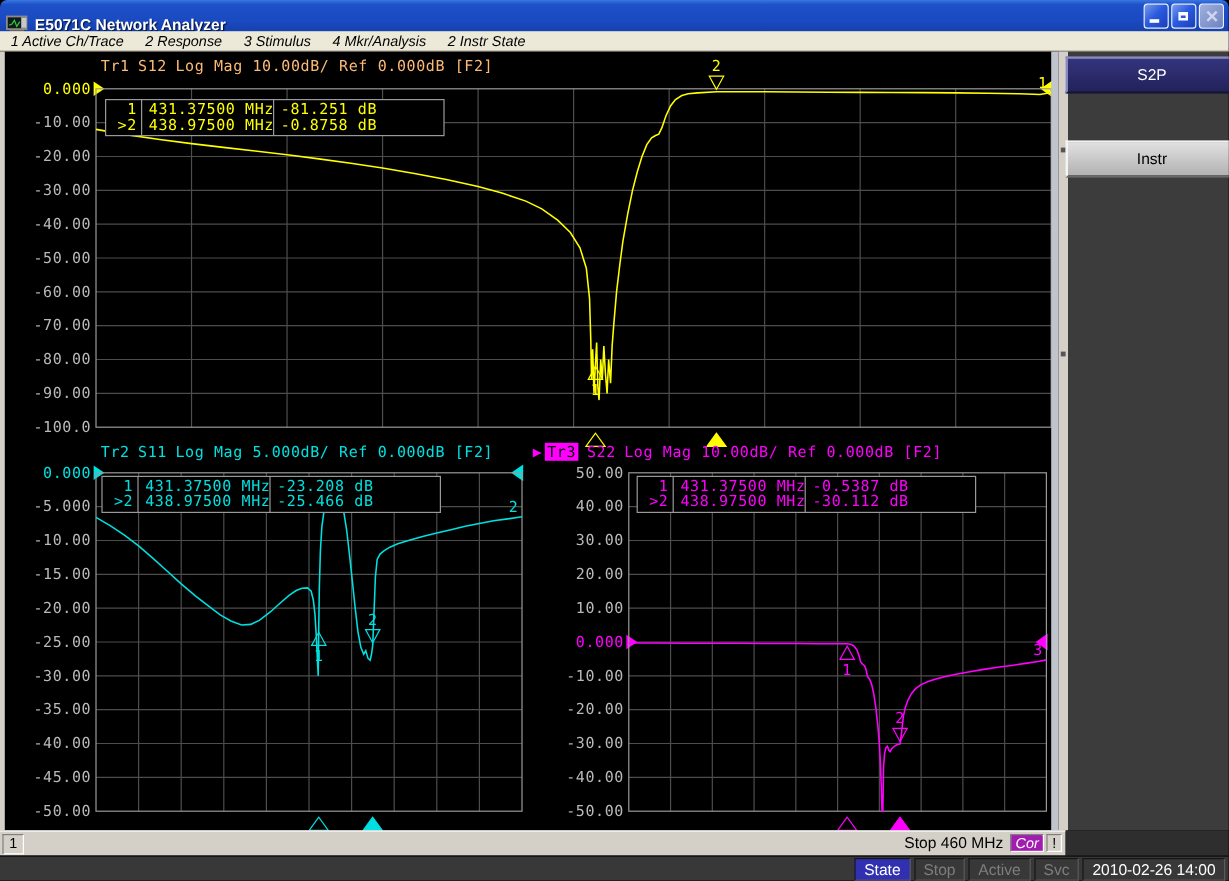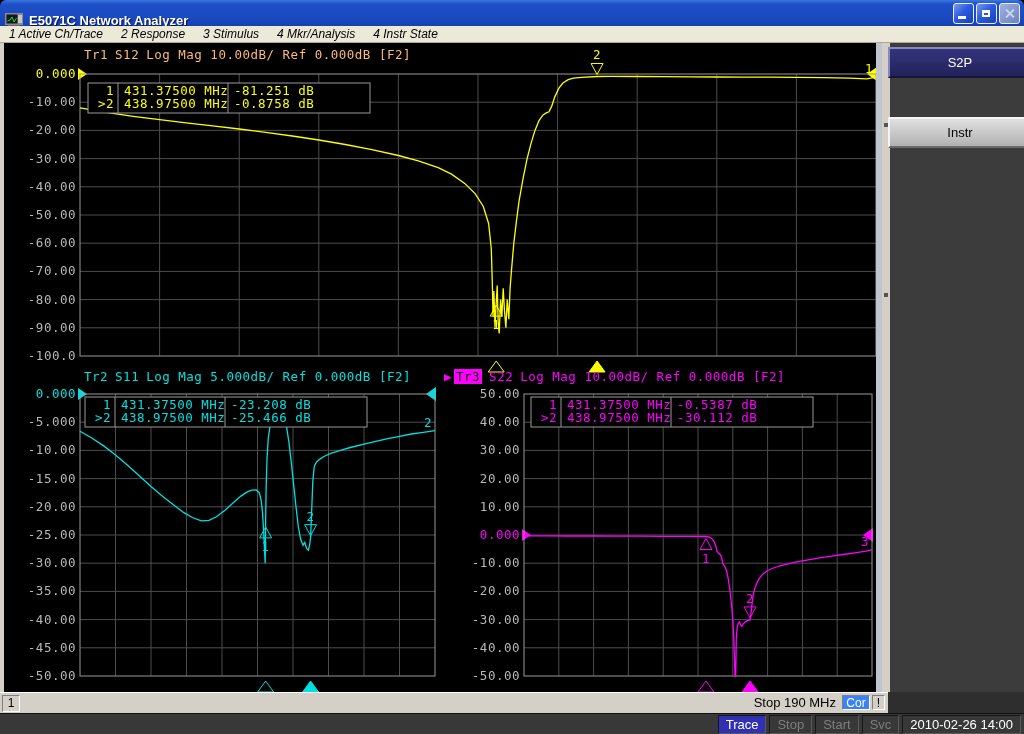--- a/index.html
+++ b/index.html
@@ -56,22 +56,22 @@
 
   
   .statusbar{position:absolute;left:0;top:692px;width:888px;height:21px;background:#d4d0c8;
     font-size:13px;color:#000;border-top:1px solid #fff;box-sizing:border-box;}
   .status-dark{position:absolute;left:888px;top:692px;width:136px;height:21px;background:#2e2e2e;}
   .chbox{position:absolute;left:2px;top:2px;width:16px;height:15px;border:1px solid;
     border-color:#808080 #fff #fff #808080;text-align:center;font-size:12px;line-height:15px;background:#d4d0c8;}
   .st-start{position:absolute;left:26px;top:2px;margin-top:24px;}
   .st-ifbw{position:absolute;left:444px;top:2px;transform:translateX(-50%);margin-top:16px;}
   .st-stop{position:absolute;right:52px;top:2px;}
-  .st-cor{position:absolute;right:18px;top:2px;width:28px;height:15px;background:#3b82f6;color:#fff;
-    text-align:center;font-size:12px;line-height:15px;border:1px solid;border-color:#808080 #fff #fff #808080;box-sizing:border-box;}
+  .st-cor{position:absolute;right:18px;top:2px;width:28px;height:15px;background:#a21caf;color:#fff;
+    text-align:center;font-size:12px;line-height:15px;border:1px solid;border-color:#808080 #fff #fff #808080;box-sizing:border-box;font-style:italic;}
   .st-alert{position:absolute;right:3px;top:2px;width:13px;height:15px;text-align:center;font-size:12px;line-height:15px;
     border:1px solid;border-color:#808080 #fff #fff #808080;box-sizing:border-box;}
 
   
   .sysbar{position:absolute;left:0;top:713px;width:1024px;height:21px;background:#383838;
     display:flex;justify-content:flex-end;align-items:center;gap:3px;padding-right:3px;box-sizing:border-box;
     border-top:1px solid #101010;}
   .sysbox{border:1px solid;border-color:#161616 #5a5a5a #5a5a5a #161616;padding:0 7px;height:17px;
     font-size:13px;line-height:17px;color:#7e7e7e;white-space:nowrap;}
   .sys-meas{background:#3030b0;color:#fff;}
@@ -101,21 +101,21 @@
         <span class="glyph-close-b"></span>
       </div>
   </div>
 </div>
 
 <div class="menubar">
   <span class="menuitem">1 Active Ch/Trace</span>
   <span class="menuitem">2 Response</span>
   <span class="menuitem">3 Stimulus</span>
   <span class="menuitem">4 Mkr/Analysis</span>
-  <span class="menuitem">4 Instr State</span>
+  <span class="menuitem">2 Instr State</span>
 </div>
 
 <div class="mainarea"></div>
 <div class="edge-left"></div>
 
 <svg id="charts" width="882" height="649" viewBox="0 43 882 649">
     <g>
       <text x="76" y="78" text-anchor="end" fill="#ffff00" class="tick">0.000</text>
       <polygon points="78,68 78,80 87,74" fill="#ffff00"></polygon>
       <polygon points="877,67 877,81 867,74" fill="#ffff00"></polygon>
@@ -287,25 +287,25 @@
     <span class="sk-dot" style="top:250px"></span>
   </div>
   <div class="softkey sk-title">S2P</div>
   <div class="softkey sk-light">Instr</div>
 </div>
 
 <div class="statusbar">
   <span class="chbox">1</span>
   <span class="st-start">Start 400 MHz</span>
   <span class="st-ifbw">IFBW 70 kHz</span>
-  <span class="st-stop">Stop 190 MHz</span>
+  <span class="st-stop">Stop 460 MHz</span>
   <span class="st-cor">Cor</span>
   <span class="st-alert">!</span>
 </div>
 <div class="status-dark"></div>
 
 <div class="sysbar">
-  <span class="sysbox sys-meas">Trace</span>
+  <span class="sysbox sys-meas">State</span>
   <span class="sysbox">Stop</span>
-  <span class="sysbox">Start</span>
+  <span class="sysbox">Active</span>
   <span class="sysbox">Svc</span>
   <span class="sysbox sys-time">2010-02-26 14:00</span>
 </div>
 
 </body></html>

